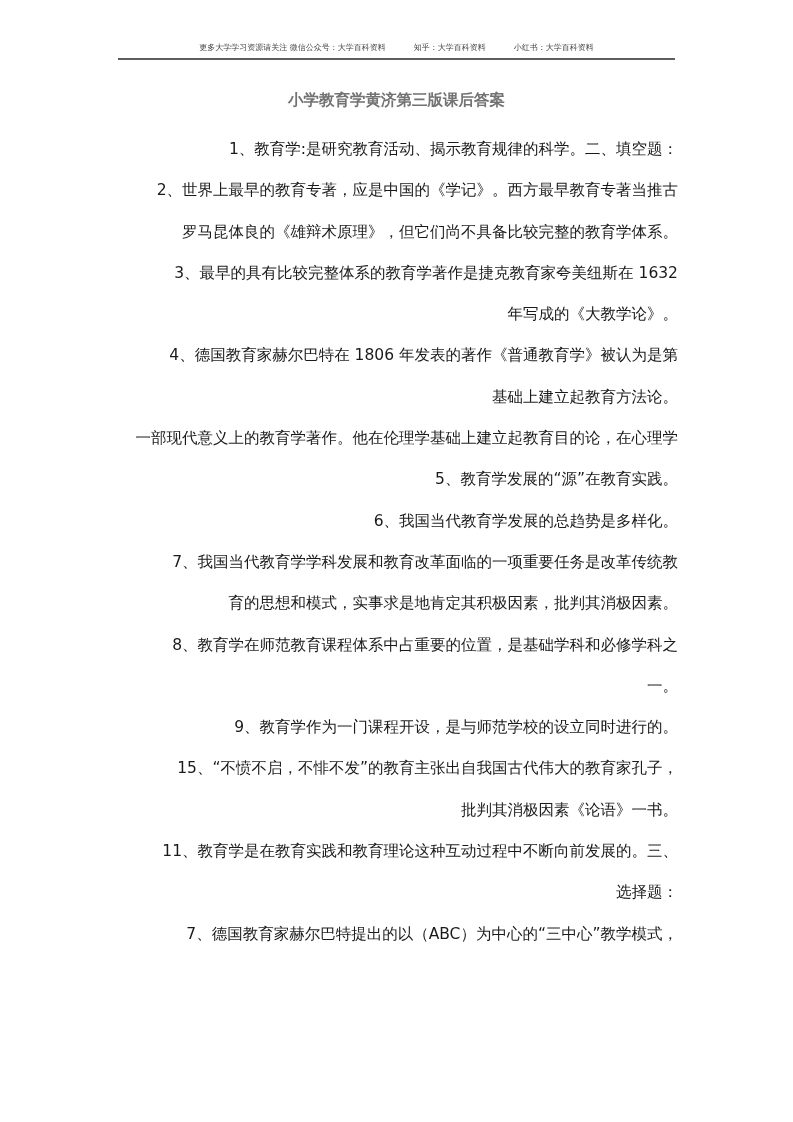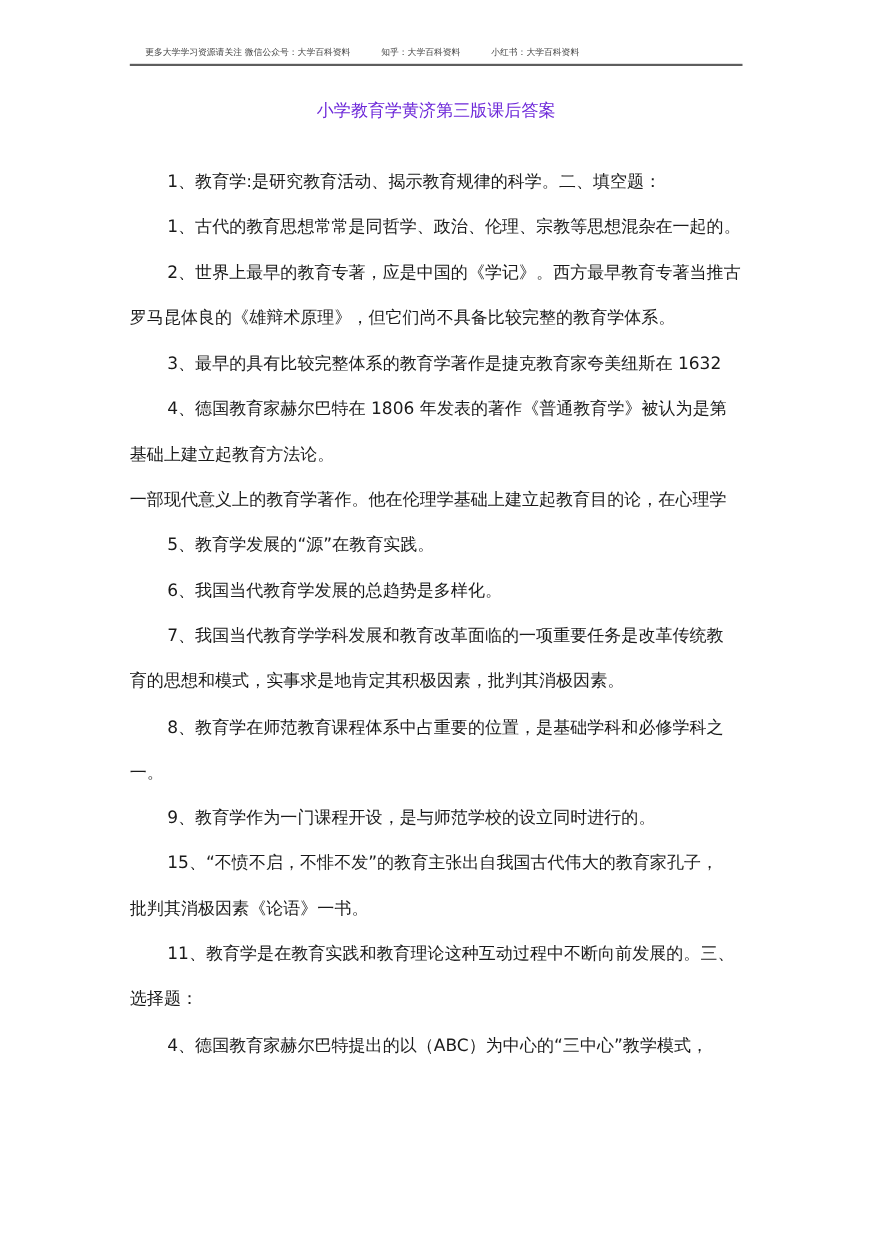--- a/index.html
+++ b/index.html
@@ -20,21 +20,21 @@
       left: 118px;
       top: 40px;
       width: 557px;
       height: 20px;
     }
     .header-text {
       position: absolute;
       top: 2px;
       left: 0;
       width: 100%;
-      text-align: left;
+      text-align: center;
       font-family: "DejaVu Serif", "Liberation Serif", serif;
       font-size: 8px;
       color: #444;
       white-space: pre;
     }
     .header-text span { margin: 0 14px; }
     .header-rule {
       position: absolute;
       left: 0;
       top: 18px;
@@ -42,27 +42,29 @@
       height: 2px;
       background: #5e5e5e;
     }
     .doc-title {
       position: absolute;
       top: 90px;
       left: 0;
       width: 793px;
       text-align: center;
       font-size: 15.5px;
-      color: #6d28d9;
+      color: #737373;
+      font-weight: bold;
     }
     .content {
       position: absolute;
       left: 118px;
-      top: 145px;
+      top: 129px;
       width: 560px;
+      text-align: right;
     }
     .line {
       font-size: 15.5px;
       line-height: 41.3px;
       height: 41.3px;
       white-space: nowrap;
       color: #1a1a1a;
     }
     .line.indent { padding-left: 34px; }
   </style>
@@ -71,32 +73,32 @@
 
 <div class="page-header">
   <div class="header-text"><span>更多大学学习资源请关注 微信公众号：大学百科资料</span><span>知乎：大学百科资料</span><span>小红书：大学百科资料</span></div>
   <div class="header-rule"></div>
 </div>
 
 <div class="doc-title">小学教育学黄济第三版课后答案</div>
 
 <div class="content">
   <div class="line indent">1、教育学:是研究教育活动、揭示教育规律的科学。二、填空题：</div>
-  <div class="line indent">1、古代的教育思想常常是同哲学、政治、伦理、宗教等思想混杂在一起的。</div>
   <div class="line indent">2、世界上最早的教育专著，应是中国的《学记》。西方最早教育专著当推古</div>
   <div class="line">罗马昆体良的《雄辩术原理》，但它们尚不具备比较完整的教育学体系。</div>
   <div class="line indent">3、最早的具有比较完整体系的教育学著作是捷克教育家夸美纽斯在 1632</div>
+  <div class="line">年写成的《大教学论》。</div>
   <div class="line indent">4、德国教育家赫尔巴特在 1806 年发表的著作《普通教育学》被认为是第</div>
   <div class="line">基础上建立起教育方法论。</div>
   <div class="line">一部现代意义上的教育学著作。他在伦理学基础上建立起教育目的论，在心理学</div>
   <div class="line indent">5、教育学发展的“源”在教育实践。</div>
   <div class="line indent">6、我国当代教育学发展的总趋势是多样化。</div>
   <div class="line indent">7、我国当代教育学学科发展和教育改革面临的一项重要任务是改革传统教</div>
   <div class="line">育的思想和模式，实事求是地肯定其积极因素，批判其消极因素。</div>
   <div class="line indent">8、教育学在师范教育课程体系中占重要的位置，是基础学科和必修学科之</div>
   <div class="line">一。</div>
   <div class="line indent">9、教育学作为一门课程开设，是与师范学校的设立同时进行的。</div>
   <div class="line indent">15、“不愤不启，不悱不发”的教育主张出自我国古代伟大的教育家孔子，</div>
   <div class="line">批判其消极因素《论语》一书。</div>
   <div class="line indent">11、教育学是在教育实践和教育理论这种互动过程中不断向前发展的。三、</div>
   <div class="line">选择题：</div>
-  <div class="line indent">4、德国教育家赫尔巴特提出的以（ABC）为中心的“三中心”教学模式，</div>
+  <div class="line indent">7、德国教育家赫尔巴特提出的以（ABC）为中心的“三中心”教学模式，</div>
 </div>
 
 </body></html>

